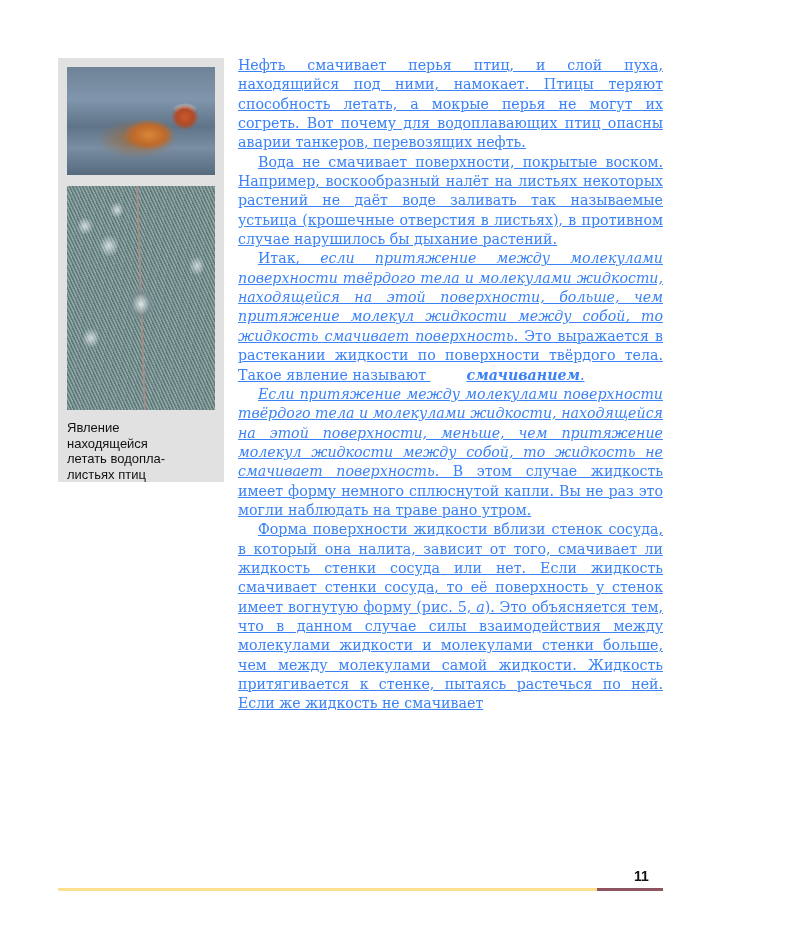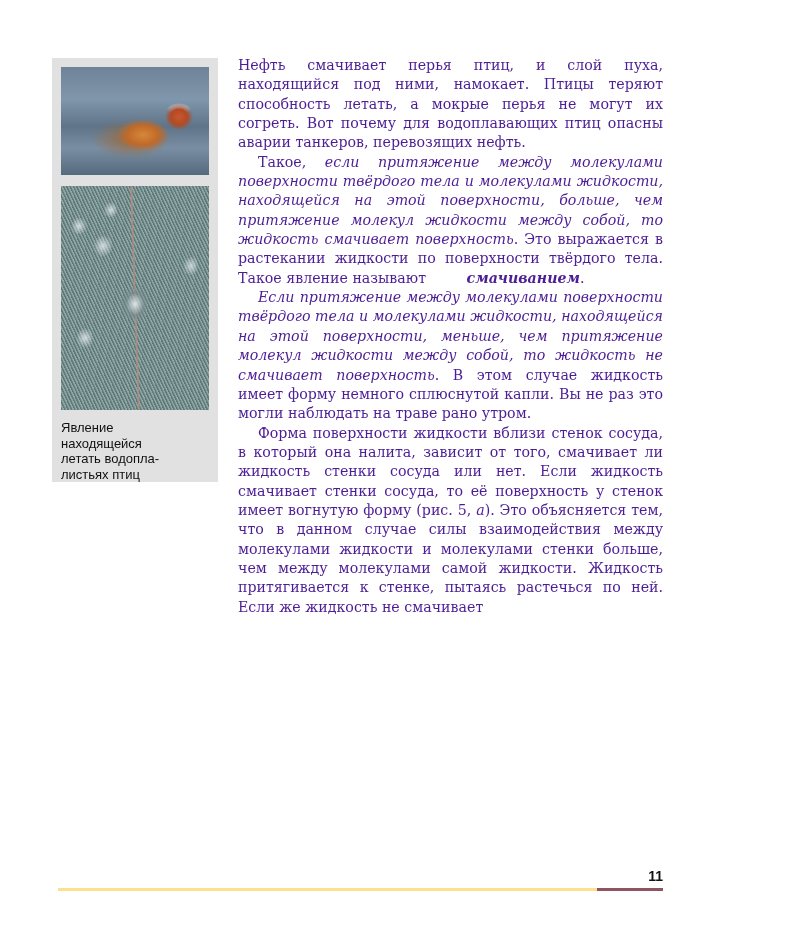--- a/index.html
+++ b/index.html
@@ -1,20 +1,20 @@
 <!DOCTYPE html>
 <html><head>
 <meta charset="utf-8">
 <style>
   html, body { margin: 0; padding: 0; background: #ffffff; }
   body { width: 794px; height: 950px; position: relative; overflow: hidden; }
   .page { position: absolute; left: 0; top: 0; width: 794px; height: 950px; background: #fff; }
 
   .sidebar-box {
-    position: absolute; left: 52px; top: 58px; width: 166px; height: 424px;
+    position: absolute; left: 58px; top: 58px; width: 166px; height: 424px;
     background: #e1e1e1;
   }
   .photo { position: absolute; left: 9px; width: 148px; overflow: hidden; }
   .photo-duck { top: 9px; height: 108px;
     background:
       radial-gradient(ellipse 26px 16px at 82px 68px, #d7873a 0%, #c06a2a 60%, rgba(0,0,0,0) 100%),
       radial-gradient(ellipse 40px 20px at 70px 72px, #9b6b3c 0%, rgba(0,0,0,0) 100%),
       radial-gradient(ellipse 14px 13px at 118px 50px, #c8582c 0%, #b04a26 60%, rgba(0,0,0,0) 100%),
       radial-gradient(ellipse 12px 6px at 118px 42px, #f2f0ea 0%, rgba(0,0,0,0) 100%),
       linear-gradient(180deg, #6f8397 0%, #8096ac 30%, #5f7488 55%, #7a8ea3 75%, #566a7e 100%);
@@ -31,36 +31,36 @@
       repeating-linear-gradient(65deg, #5f7878 0px, #5f7878 1px, #8fa6a6 2px, #8fa6a6 3px),
       #748c8c;
   }
   .caption {
     position: absolute; left: 9px; top: 362px; width: 150px;
     font-family: "Liberation Sans", sans-serif; font-size: 13px; line-height: 15.5px; color: #111;
   }
 
   .text-col {
     position: absolute; left: 238px; top: 56px; width: 425px;
-    font-family: "DejaVu Serif", serif; font-size: 14.2px; line-height: 19.35px; color: #4c1d95;
-    text-align: justify; hyphens: manual;
+    font-family: "DejaVu Serif", serif; font-size: 14.2px; line-height: 19.35px; color: #3b82f6;
+    text-align: justify; hyphens: manual; text-decoration: underline;
   }
   .text-col p { margin: 0; text-indent: 20px; }
   .text-col p.noindent { text-indent: 0; }
   .text-col em { font-style: italic; margin-top: 13px; }
   .text-col b.term { font-weight: bold; font-style: italic; margin-left: 36px; }
 
   .footer-line-yellow {
     position: absolute; left: 58px; top: 888px; width: 540px; height: 3px; background: #fbe08e;
   }
   .footer-line-maroon {
     position: absolute; left: 597px; top: 888px; width: 66px; height: 3px; background: #8e5560;
   }
   .page-number {
-    position: absolute; left: 620px; top: 868px; width: 43px; text-align: right;
+    position: absolute; left: 620px; top: 868px; width: 43px; text-align: center;
     font-family: "Liberation Sans", sans-serif; font-weight: bold; font-size: 14px; color: #111;
   }
 </style>
 </head>
 <body>
 
 <div class="page">
 
   <div class="sidebar-box">
     <div class="photo photo-duck"></div>
@@ -71,21 +71,24 @@
       <div>летать водопла-</div>
       <div>листьях птиц</div>
     </div>
   </div>
 
   <div class="text-col">
     <p class="noindent">
       <span>Нефть смачивает перья птиц, и слой пуха, находящийся под ними, намокает. Птицы теряют способность летать, а мокрые перья не могут их согреть. Вот почему для водоплавающих птиц опасны аварии танкеров, перевозящих нефть.</span>
     </p>
     <p>
-      <span>Такое, </span><em>если притяжение между молекулами поверхности твёрдого тела и молекулами жидкости, находящейся на этой поверхности, больше, чем притяжение молекул жидкости между собой, то жидкость смачивает поверхность</em><span>. Это выражается в растекании жидкости по поверхности твёрдого тела. Такое явление называют </span><b class="term">смачиванием</b><span>.</span>
+      <span>Вода не смачивает поверхности, покрытые воском. Например, воскообразный налёт на листьях некоторых растений не даёт воде заливать так называемые устьица (крошечные отверстия в листьях), в противном случае нарушилось бы дыхание растений.</span>
+    </p>
+    <p>
+      <span>Итак, </span><em>если притяжение между молекулами поверхности твёрдого тела и молекулами жидкости, находящейся на этой поверхности, больше, чем притяжение молекул жидкости между собой, то жидкость смачивает поверхность</em><span>. Это выражается в растекании жидкости по поверхности твёрдого тела. Такое явление называют </span><b class="term">смачиванием</b><span>.</span>
     </p>
     <p>
       <em>Если притяжение между молекулами поверхности твёрдого тела и молекулами жидкости, находящейся на этой поверхности, меньше, чем притяжение молекул жидкости между собой, то жидкость не смачивает поверхность</em><span>. В этом случае жидкость имеет форму немного сплюснутой капли. Вы не раз это могли наблюдать на траве рано утром.</span>
     </p>
     <p>
       <span>Форма поверхности жидкости вблизи стенок сосуда, в который она налита, зависит от того, смачивает ли жидкость стенки сосуда или нет. Если жидкость смачивает стенки сосуда, то её поверхность у стенок имеет вогнутую форму (рис. 5, </span><em>а</em><span>). Это объясняется тем, что в данном случае силы взаимодействия между молекулами жидкости и молекулами стенки больше, чем между молекулами самой жидкости. Жидкость притягивается к стенке, пытаясь растечься по ней. Если же жидкость не смачивает</span>
     </p>
   </div>
 
   <div class="page-number">11</div>

